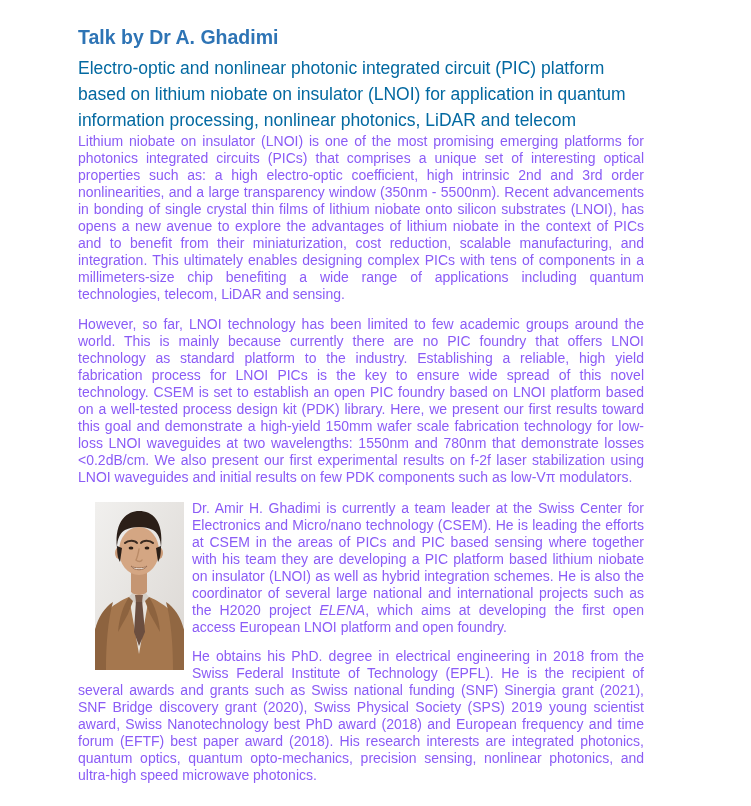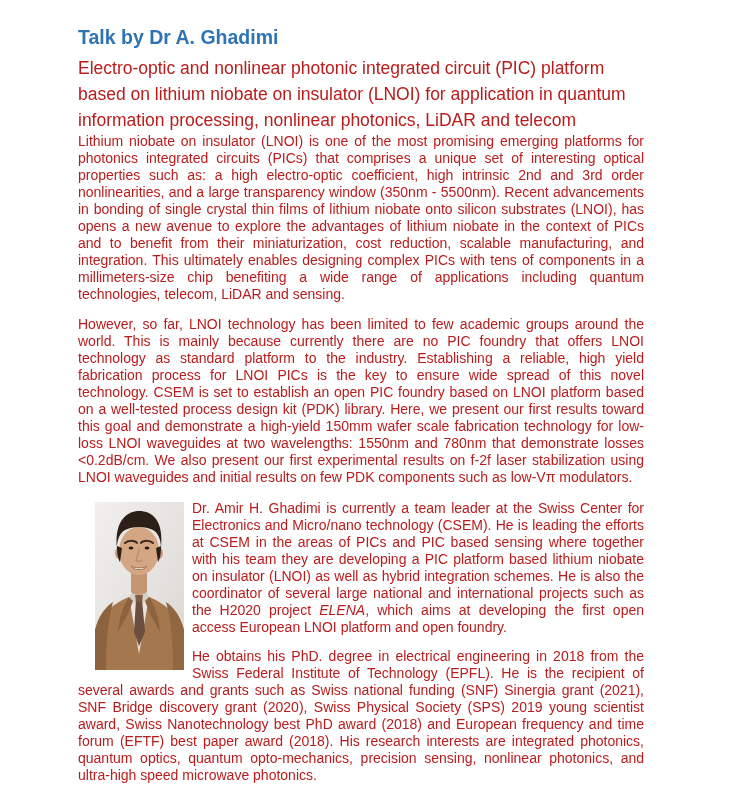--- a/index.html
+++ b/index.html
@@ -7,29 +7,29 @@
     width:751px;height:806px;overflow:hidden;
     font-family:"Liberation Sans",sans-serif;
     -webkit-font-smoothing:antialiased;
   }
   .page{box-sizing:border-box;width:751px;height:806px;padding:26px 107px 0 78px;background:#fff;}
   h1.title{
     font-size:19.5px;line-height:22px;font-weight:bold;
     color:#2E74B5;margin:0 0 7px 0;
   }
   p.subtitle{
-    font-size:17.5px;line-height:26px;color:#b91c1c;
+    font-size:17.5px;line-height:26px;color:#0369a1;
     margin:0;max-width:552px;
   }
   h2.abstract{
     font-size:21px;line-height:24px;font-weight:bold;
     color:#1F3864;margin:20px 0 9px 0;
   }
   p.body{
-    font-size:14px;line-height:17px;color:#b91c1c;
+    font-size:14px;line-height:17px;color:#8b5cf6;
     margin:0 0 13px 0;
     text-align:justify;text-align-last:left;
   }
   .bio{margin-top:14px;}
   .bio p.body{margin-bottom:12px;}
   .photo{
     float:left;width:89px;height:168px;
     margin:2px 8px 4px 17px;
   }
   .photo svg{display:block;width:89px;height:168px;}

